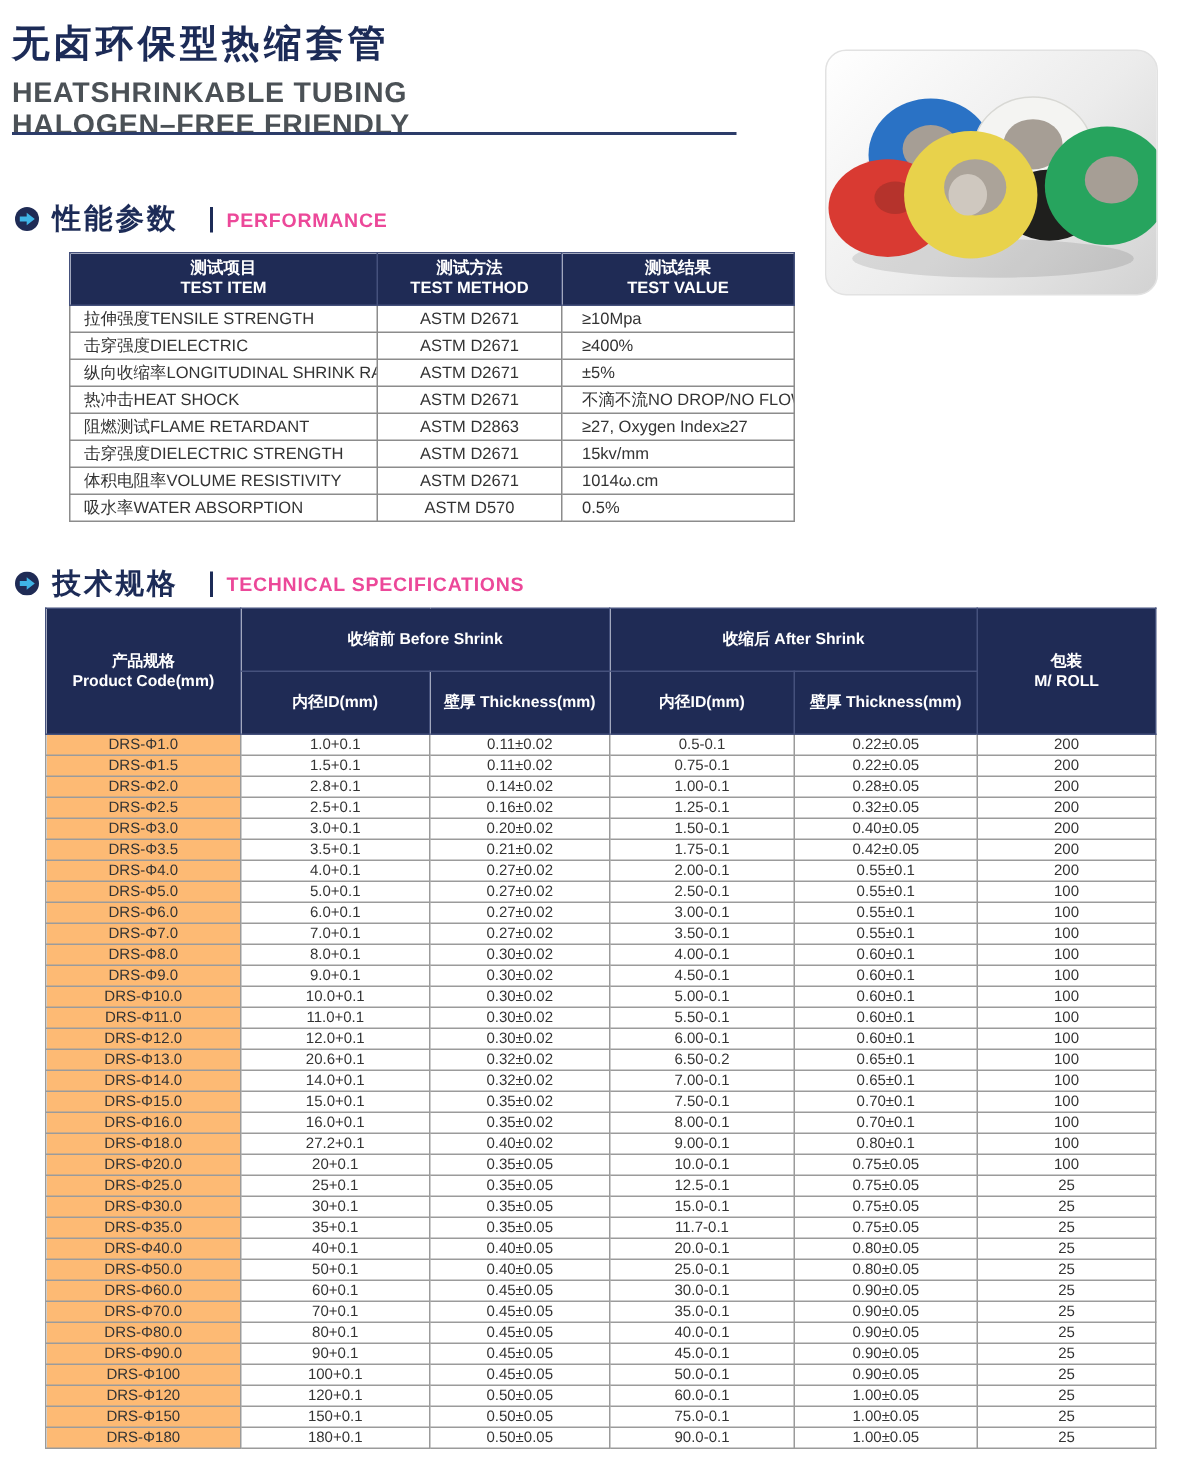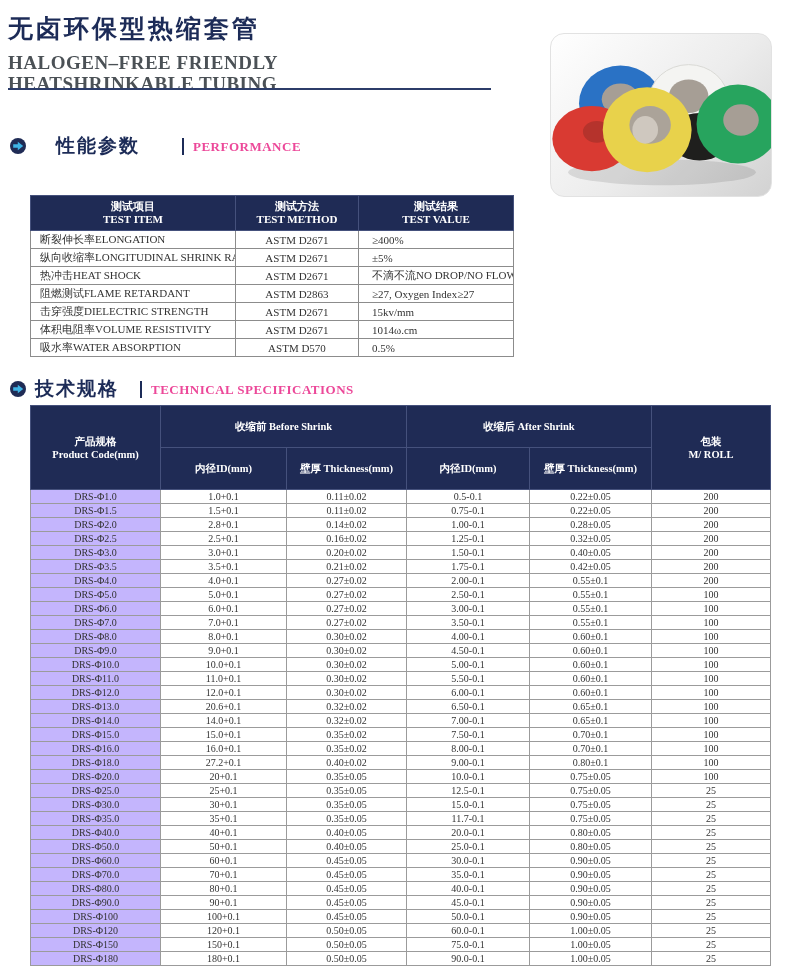--- a/index.html
+++ b/index.html
@@ -1,70 +1,70 @@
 <!DOCTYPE html>
 <html><head>
 <meta charset="utf-8">
 <style>
   * { margin:0; padding:0; box-sizing:border-box; }
   body { background:#ffffff; font-family:"Liberation Sans", sans-serif; }
-  .page { position:relative; width:800px; height:971px; background:#ffffff; overflow:hidden;font-family:Liberation Serif, serif; }
+  .page { position:relative; width:800px; height:971px; background:#ffffff; overflow:hidden; }
 
   
   .hdr { position:absolute; top:12px; left:8px; }
   .hdr h1 { font-size:25px; font-weight:bold; color:#1c2b57; letter-spacing:3px; margin-bottom:7px; }
   .hdr .sub { font-size:19px; color:#4b5156; line-height:21px; letter-spacing:0.5px; font-weight:bold; }
   .title-rule { position:absolute; top:88px; left:8px; width:483px; border-top:2px solid #2c3c69; }
 
   
   .photo { position:absolute; left:550px; top:33px; width:222px; height:164px;
            border-radius:14px; border:1px solid #e2e2e2; overflow:hidden;
            background:linear-gradient(135deg,#ffffff 0%, #ececec 55%, #d2d2d2 100%); }
   .photo svg { display:block; width:100%; height:100%; }
 
   
   .sec-head { position:absolute; left:10px; display:flex; align-items:center; }
-  .sec-head.perf-pos { top:133px;gap:21px; }
+  .sec-head.perf-pos { top:133px; }
   .sec-head.spec-pos { top:376px;justify-content:center; }
   .bullet { width:16px; height:16px; margin-right:9px; flex:0 0 auto; }
   .sec-cn { font-size:19px; font-weight:bold; color:#1c2b57; letter-spacing:2px; }
   .sec-en { font-size:13px; font-weight:bold; color:#ec4899; letter-spacing:0.5px;
             border-left:2px solid #1c2b57; padding-left:9px; margin-left:21px; line-height:17px; }
 
   
   table { border-collapse:collapse; table-layout:fixed; }
   th, td { overflow:hidden; white-space:nowrap; }
   thead th { background:#1f2b55; color:#ffffff; font-weight:bold; border:1px solid #45517c; }
   thead .th2 { line-height:13px; }
 
   
-  .perf-table { position:absolute; left:30px; top:168px; width:483px;margin-top:27px; }
+  .perf-table { position:absolute; left:46px; top:168px; width:483px; }
   .perf-table thead th { font-size:11px; padding:4px 0; }
   .perf-table tbody td { border:1px solid #8c8c8c; font-size:11px; color:#333333;
                          height:18px; padding:0 6px; background:#ffffff; }
   .perf-table tbody td.c1 { text-align:left; padding-left:9px; }
   .perf-table tbody td.c2 { text-align:center; }
   .perf-table tbody td.c3 { text-align:left; padding-left:13px; }
 
   
   .spec-table { position:absolute; left:30px; top:405px; width:740px; }
   .spec-table thead th { font-size:10.5px; padding:14px 0; line-height:13px; }
   .spec-table tbody td { border:1px solid #9b9b9b; font-size:10px; color:#333333;
                          height:14px; text-align:center; background:#ffffff; }
-  .spec-table tbody td.code { background:#c4b5fd; }
+  .spec-table tbody td.code { background:#fdba74; }
 </style>
 </head>
 <body>
 
 <div class="page">
 
   <div class="hdr">
     <h1>无卤环保型热缩套管</h1>
+    <div class="sub">HEATSHRINKABLE TUBING</div>
     <div class="sub">HALOGEN–FREE FRIENDLY</div>
-    <div class="sub">HEATSHRINKABLE TUBING</div>
   </div>
   <div class="title-rule"></div>
 
   <div class="photo">
     <svg viewBox="0 0 222 164">
       <ellipse cx="112" cy="140" rx="95" ry="13" fill="rgba(0,0,0,0.10)"></ellipse>
 
       <g>
         <ellipse cx="70" cy="70" rx="42" ry="38" fill="#2a72c5"></ellipse>
         <ellipse cx="70" cy="66" rx="19" ry="16" fill="#a69e95"></ellipse>
@@ -123,23 +123,28 @@
           <div class="th2">TEST METHOD</div>
         </th>
         <th>
           <div class="th2">测试结果</div>
           <div class="th2">TEST VALUE</div>
         </th>
       </tr>
     </thead>
     <tbody>
 
-
-        <tr>
-          <td class="c1">断裂伸长率ELONGATION</td>
+        <tr>
+          <td class="c1">拉伸强度TENSILE STRENGTH</td>
+          <td class="c2">ASTM D2671</td>
+          <td class="c3">≥10Mpa</td>
+        </tr>
+
+        <tr>
+          <td class="c1">击穿强度DIELECTRIC</td>
           <td class="c2">ASTM D2671</td>
           <td class="c3">≥400%</td>
         </tr>
 
         <tr>
           <td class="c1">纵向收缩率LONGITUDINAL SHRINK RATIO</td>
           <td class="c2">ASTM D2671</td>
           <td class="c3">±5%</td>
         </tr>
 
@@ -348,21 +353,21 @@
           <td>0.30±0.02</td>
           <td>6.00-0.1</td>
           <td>0.60±0.1</td>
           <td>100</td>
         </tr>
 
         <tr>
           <td class="code">DRS-Φ13.0</td>
           <td>20.6+0.1</td>
           <td>0.32±0.02</td>
-          <td>6.50-0.1</td>
+          <td>6.50-0.2</td>
           <td>0.65±0.1</td>
           <td>100</td>
         </tr>
 
         <tr>
           <td class="code">DRS-Φ14.0</td>
           <td>14.0+0.1</td>
           <td>0.32±0.02</td>
           <td>7.00-0.1</td>
           <td>0.65±0.1</td>

